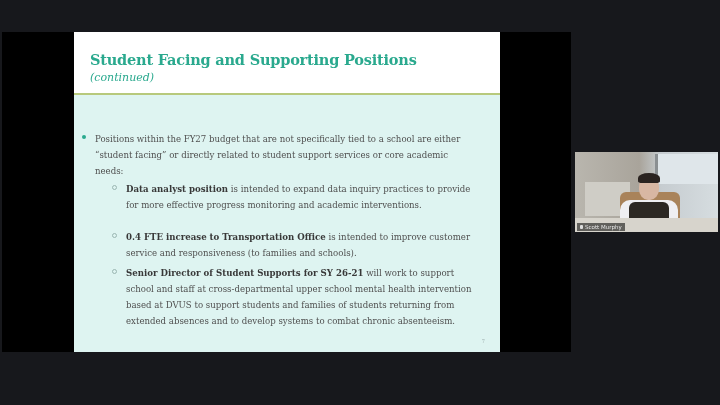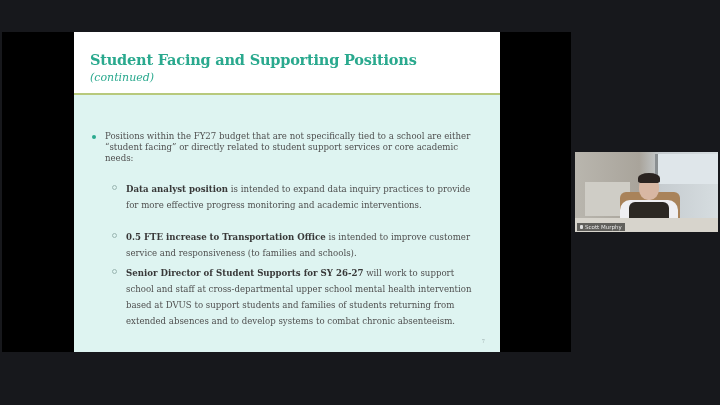--- a/index.html
+++ b/index.html
@@ -3,21 +3,21 @@
 <meta charset="utf-8">
 <style>
   html, body { margin:0; padding:0; }
   body { width:720px; height:405px; background:#17181c; position:relative; overflow:hidden; font-family:"DejaVu Serif", serif; }
   .share-area { position:absolute; left:2px; top:32px; width:569px; height:320px; background:#000; }
   .slide { position:absolute; left:74px; top:32px; width:426px; height:320px; background:#def4f1; overflow:hidden; }
   .slide-header { position:absolute; left:0; top:0; width:426px; height:61px; background:#ffffff; border-bottom:2px solid #b7c97c; }
   .title { position:absolute; left:16px; top:19px; font-family:"DejaVu Serif", serif; font-weight:bold; font-size:14.5px; color:#2aa98e; white-space:nowrap; letter-spacing:-0.2px; }
   .subtitle { position:absolute; left:16px; top:39px; font-family:"DejaVu Serif", serif; font-weight:normal; font-style:italic; font-size:11px; color:#2aa98e; }
   .body { position:absolute; left:0; top:63px; width:426px; }
-  .bullet1 { position:absolute; left:31px; top:36px; width:370px; font-size:8.6px; line-height:11px; color:#505050; }
+  .bullet1 { position:absolute; left:21px; top:36px; width:370px; font-size:8.6px; line-height:16px; color:#505050; }
   .dot { position:absolute; left:-13px; top:4px; width:4px; height:4px; border-radius:50%; background:#2aa98e; }
   .sub { position:absolute; left:52px; width:352px; font-size:8.6px; line-height:16px; color:#505050; }
   .ring { position:absolute; left:-14px; top:4px; width:3px; height:3px; border-radius:50%; border:1px solid #9ab6b2; }
   .sub b { color:#383838; }
   .page-num { position:absolute; right:15px; bottom:8px; font-size:5px; color:#9aa; }
   .video-tile { position:absolute; left:575px; top:152px; width:143px; height:80px; background:#4d4a45; overflow:hidden; }
   .v-wall { position:absolute; left:0; top:0; width:143px; height:80px; background:linear-gradient(90deg,#b9b6ae 0%,#a9a49b 45%,#c6ccd0 60%,#d6dde0 100%); }
   .v-window { position:absolute; left:80px; top:2px; width:60px; height:30px; background:#dfe6ea; border-left:3px solid #8a8f92; }
   .v-board { position:absolute; left:10px; top:30px; width:45px; height:34px; background:#cfcdc6; }
   .v-chair { position:absolute; left:45px; top:40px; width:60px; height:32px; background:#a9835a; border-radius:6px; }
@@ -43,25 +43,25 @@
     <div class="bullet1">
       <span class="dot"></span>
       <span>Positions within the FY27 budget that are not specifically tied to a school are either  “student facing” or directly related to student support services or core academic needs:</span>
     </div>
     <div class="sub" style="top:86px;">
       <span class="ring"></span>
       <b>Data analyst position</b><span> is intended to expand data inquiry practices to provide for more effective progress monitoring and academic interventions.</span>
     </div>
     <div class="sub" style="top:134px;">
       <span class="ring"></span>
-      <b>0.5 FTE increase to Transportation Office</b><span> is intended to improve customer service and responsiveness (to families and schools).</span>
+      <b>0.4 FTE increase to Transportation Office</b><span> is intended to improve customer service and responsiveness (to families and schools).</span>
     </div>
     <div class="sub" style="top:170px;">
       <span class="ring"></span>
-      <b>Senior Director of Student Supports for SY 26-27</b><span> will work to support school and staff at cross-departmental upper school mental health intervention based at DVUS to support students and families of students returning from extended absences and to develop systems to combat chronic absenteeism.</span>
+      <b>Senior Director of Student Supports for SY 26-21</b><span> will work to support school and staff at cross-departmental upper school mental health intervention based at DVUS to support students and families of students returning from extended absences and to develop systems to combat chronic absenteeism.</span>
     </div>
   </div>
   <div class="page-num">7</div>
 </div>
 
 <div class="video-tile">
   <div class="v-wall"></div>
   <div class="v-window"></div>
   <div class="v-board"></div>
   <div class="v-chair"></div>

